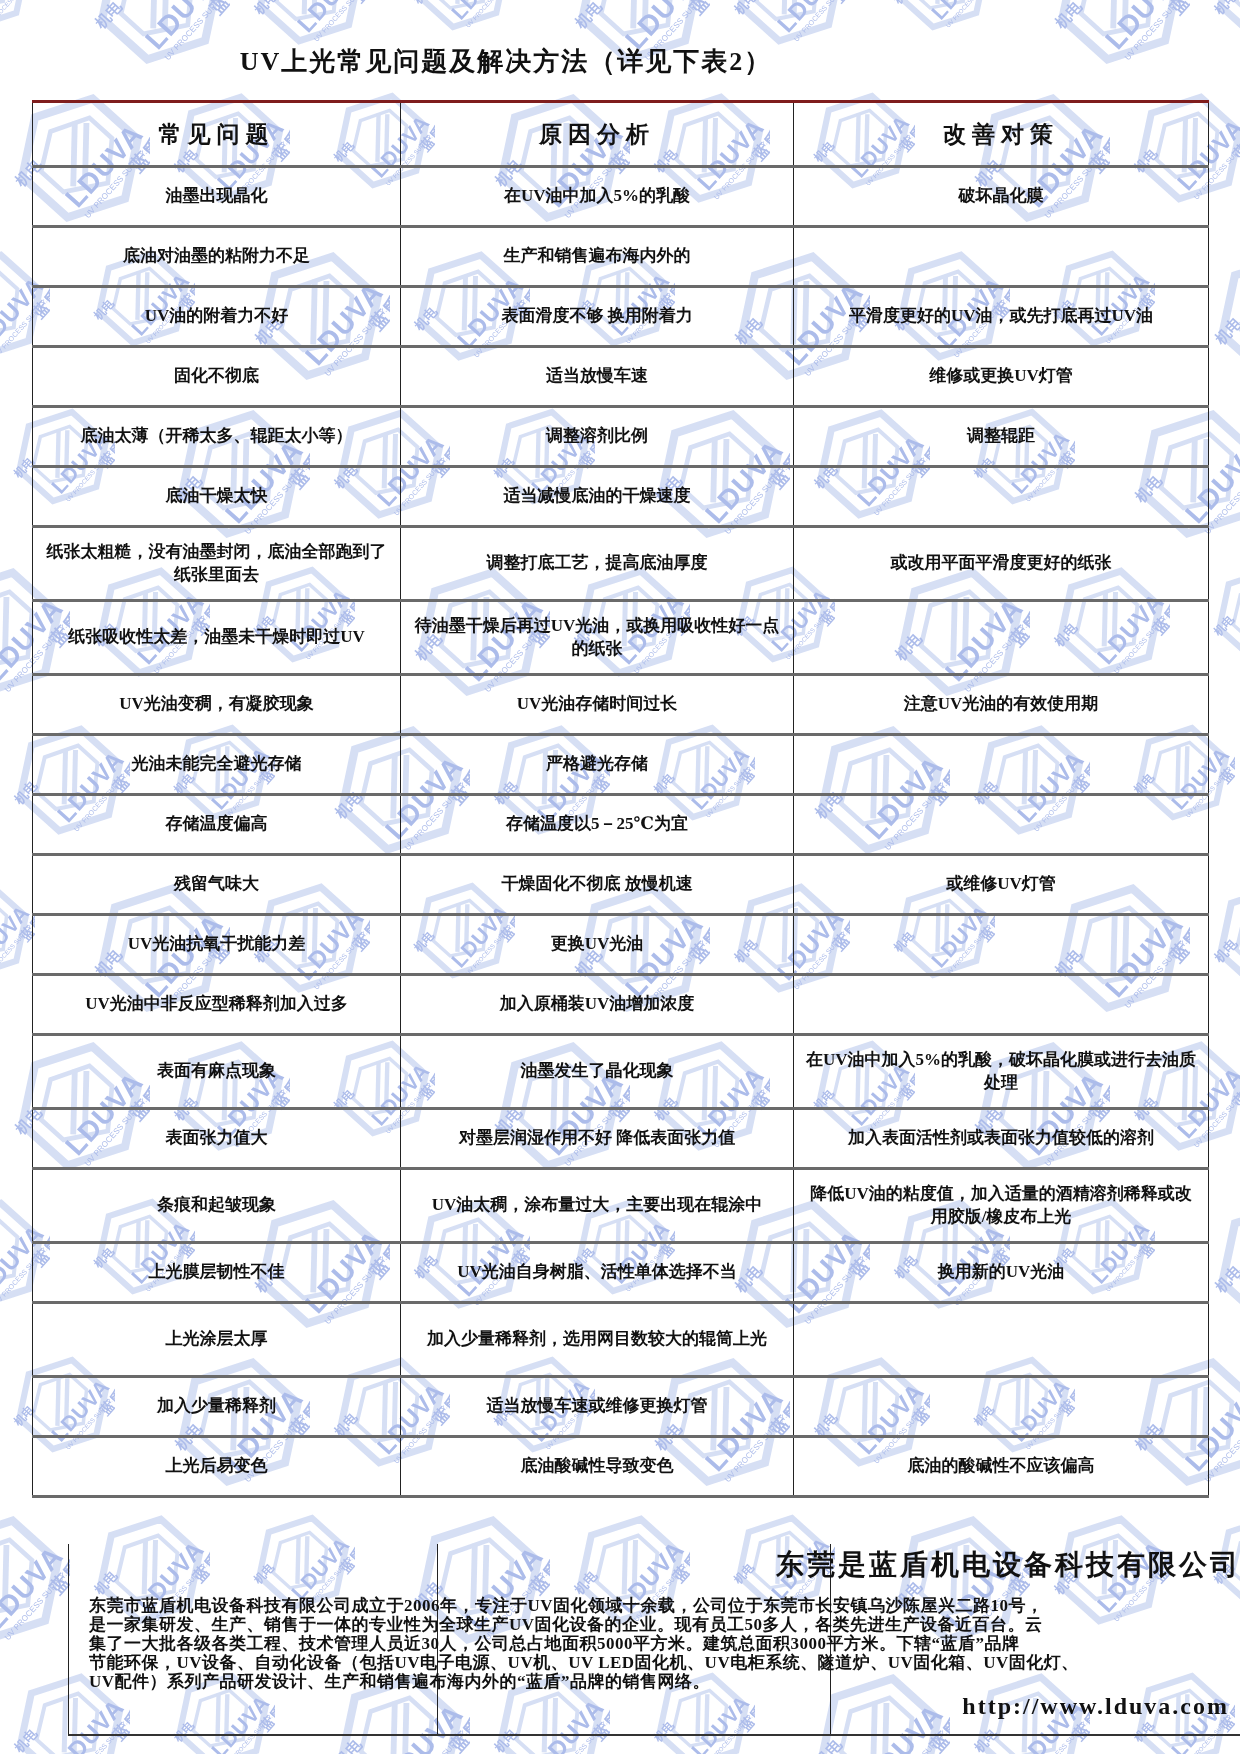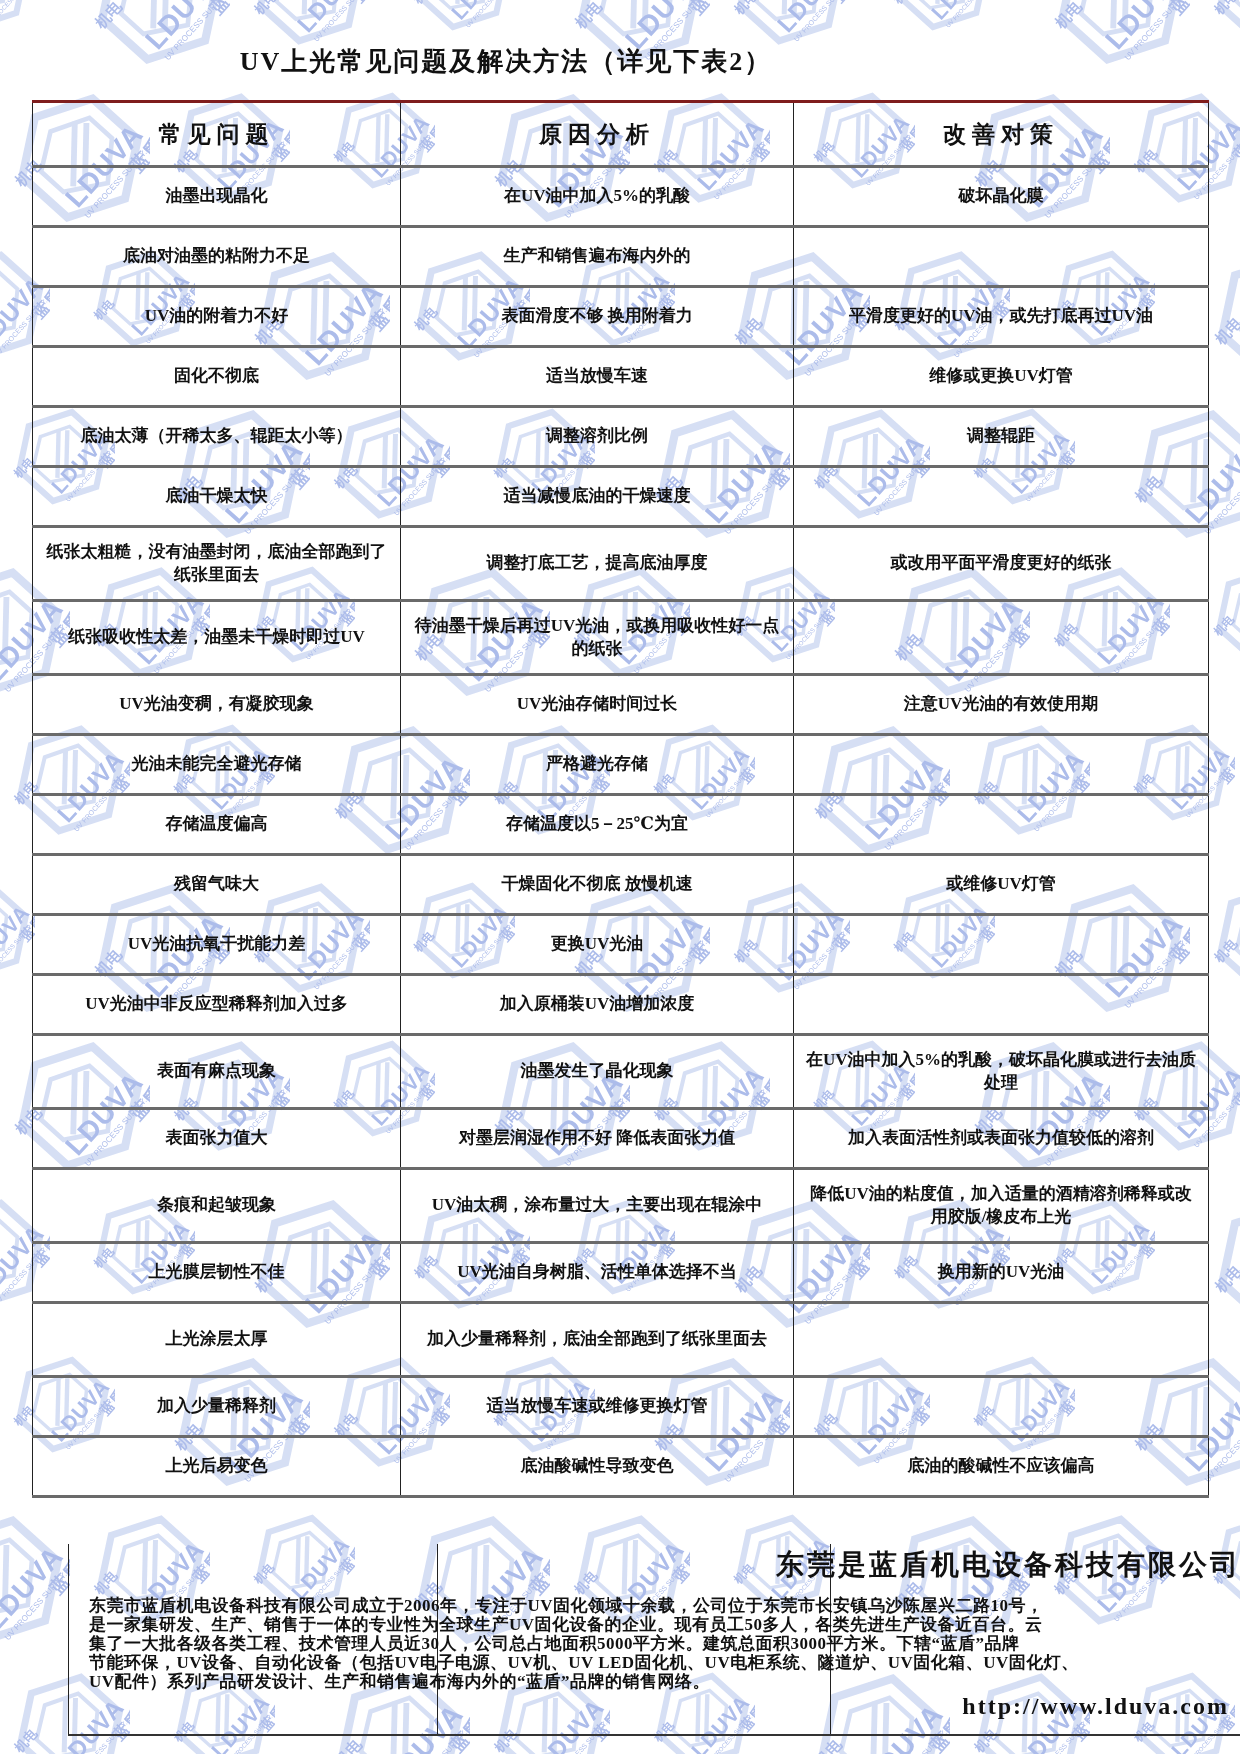--- a/index.html
+++ b/index.html
@@ -1416,21 +1416,21 @@
           <td>UV油太稠，涂布量过大，主要出现在辊涂中</td>
           <td>降低UV油的粘度值，加入适量的酒精溶剂稀释或改用胶版/橡皮布上光</td>
         </tr>
         <tr>
           <td>上光膜层韧性不佳</td>
           <td>UV光油自身树脂、活性单体选择不当</td>
           <td>换用新的UV光油</td>
         </tr>
         <tr class="tall">
           <td>上光涂层太厚</td>
-          <td>加入少量稀释剂，底油全部跑到了纸张里面去</td>
+          <td>加入少量稀释剂，选用网目数较大的辊筒上光</td>
           <td></td>
         </tr>
         <tr>
           <td>加入少量稀释剂</td>
           <td>适当放慢车速或维修更换灯管</td>
           <td></td>
         </tr>
         <tr>
           <td>上光后易变色</td>
           <td>底油酸碱性导致变色</td>

